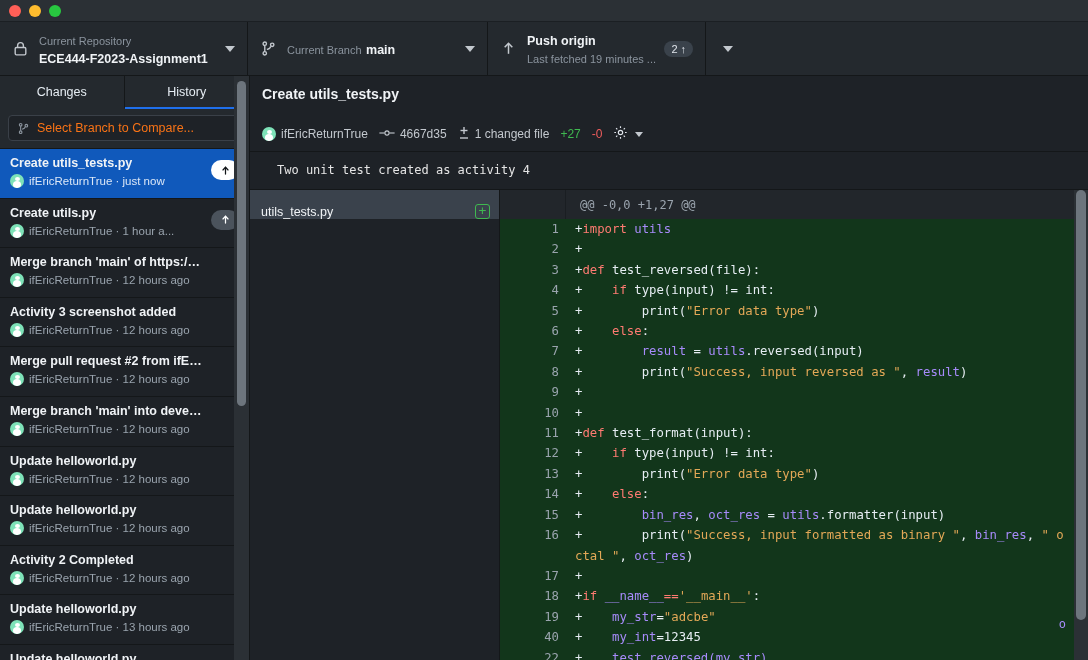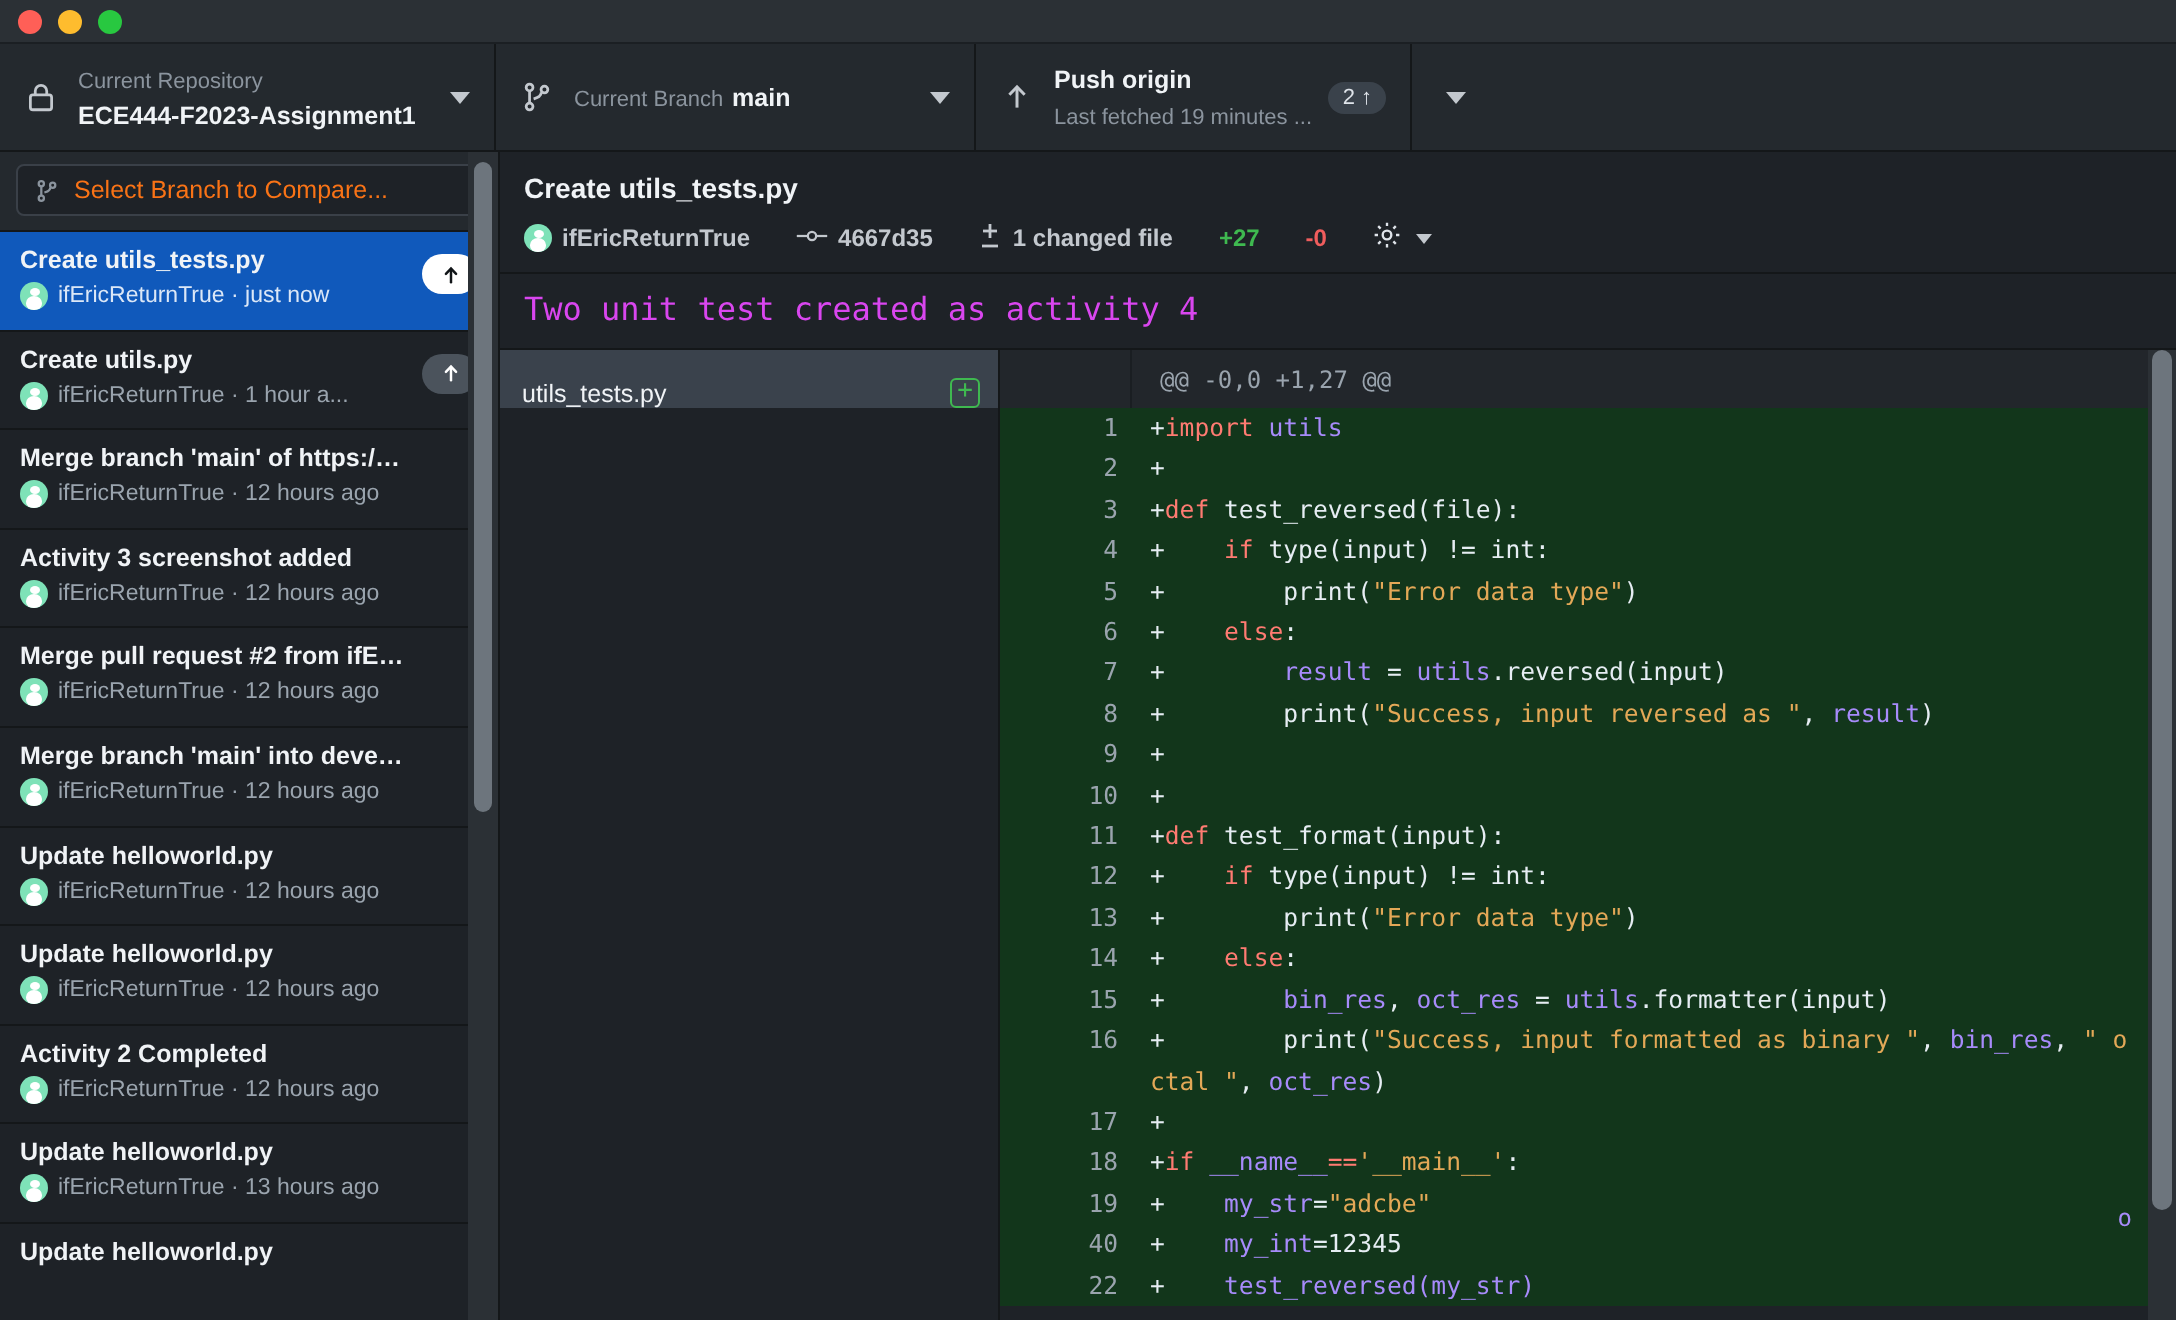--- a/index.html
+++ b/index.html
@@ -161,34 +161,34 @@
     position: absolute; right: 0; top: 0; bottom: 0; width: 15px;
     background: #2b3035;
   }
 
   
   .right { flex: 1 1 auto; display: flex; flex-direction: column; min-width: 0;
            background: #1e2227; }
   .commit-header { padding: 9px 12px 8px 12px; border-bottom: 1px solid #141719;
                    background: #1e2227; }
   .ch-title { font-size: 14px; font-weight: bold; color: #f0f3f6; line-height: 18px; }
-  .ch-row { display: flex; align-items: center; gap: 23px; margin-top: 7px;
-            font-size: 12px; color: #c3c8ce; font-weight: bold; }
+  .ch-row { display: flex; align-items: center; gap: 11px; margin-top: 22px;
+            font-size: 12px; color: #c3c8ce; }
   .ch-item { display: flex; align-items: center; gap: 5px; }
   .ch-added { color: #3fb950; }
   .ch-removed { color: #f05d5d; }
   .ch-caret {
     width: 0; height: 0; margin-left: 2px;
     border-left: 4px solid transparent; border-right: 4px solid transparent;
     border-top: 5px solid #c3c8ce;
   }
   .commit-desc {
-    padding: 10px 12px 11px 12px;
+    padding: 10px 12px 11px 27px;
     font-family: "DejaVu Sans Mono", monospace;
-    font-size: 16px; color: #d946ef; line-height: 16px;
+    font-size: 12px; color: #e5e5e5; line-height: 16px;
     border-bottom: 1px solid #141719;
   }
 
   .diff-area { flex: 1 1 auto; display: flex; min-height: 0; position: relative; }
   .file-pane { width: 250px; flex: 0 0 250px; background: #1e2227;
                border-right: 1px solid #141719; }
   .file-row {
     height: 29px; background: #3a424c; display: flex; align-items: flex-end;
     padding: 0 9px 0 11px; cursor: pointer;
   }
@@ -310,20 +310,24 @@
 
     <div class="tb-cell tb-pushcaret">
       <span class="caret" style="margin-left:0"></span>
     </div>
   </div>
 
   <div class="body">
 
     <div class="sidebar">
 
+      <div class="tabs">
+        <div class="tab">Changes</div>
+        <div class="tab active">History</div>
+      </div>
 
       <div class="compare-wrap">
         <div class="compare">
           <span class="compare-icon">
             <svg width="13" height="13" viewBox="0 0 16 16" fill="none" stroke="#8b949e" stroke-width="1.4">
               <circle cx="4.5" cy="3.5" r="1.6"></circle>
               <circle cx="4.5" cy="12.5" r="1.6"></circle>
               <circle cx="11.5" cy="4.5" r="1.6"></circle>
               <path d="M4.5 5.1v5.8"></path>
               <path d="M10 5.8c0 2.2-2 2.6-3.6 3.1"></path>

